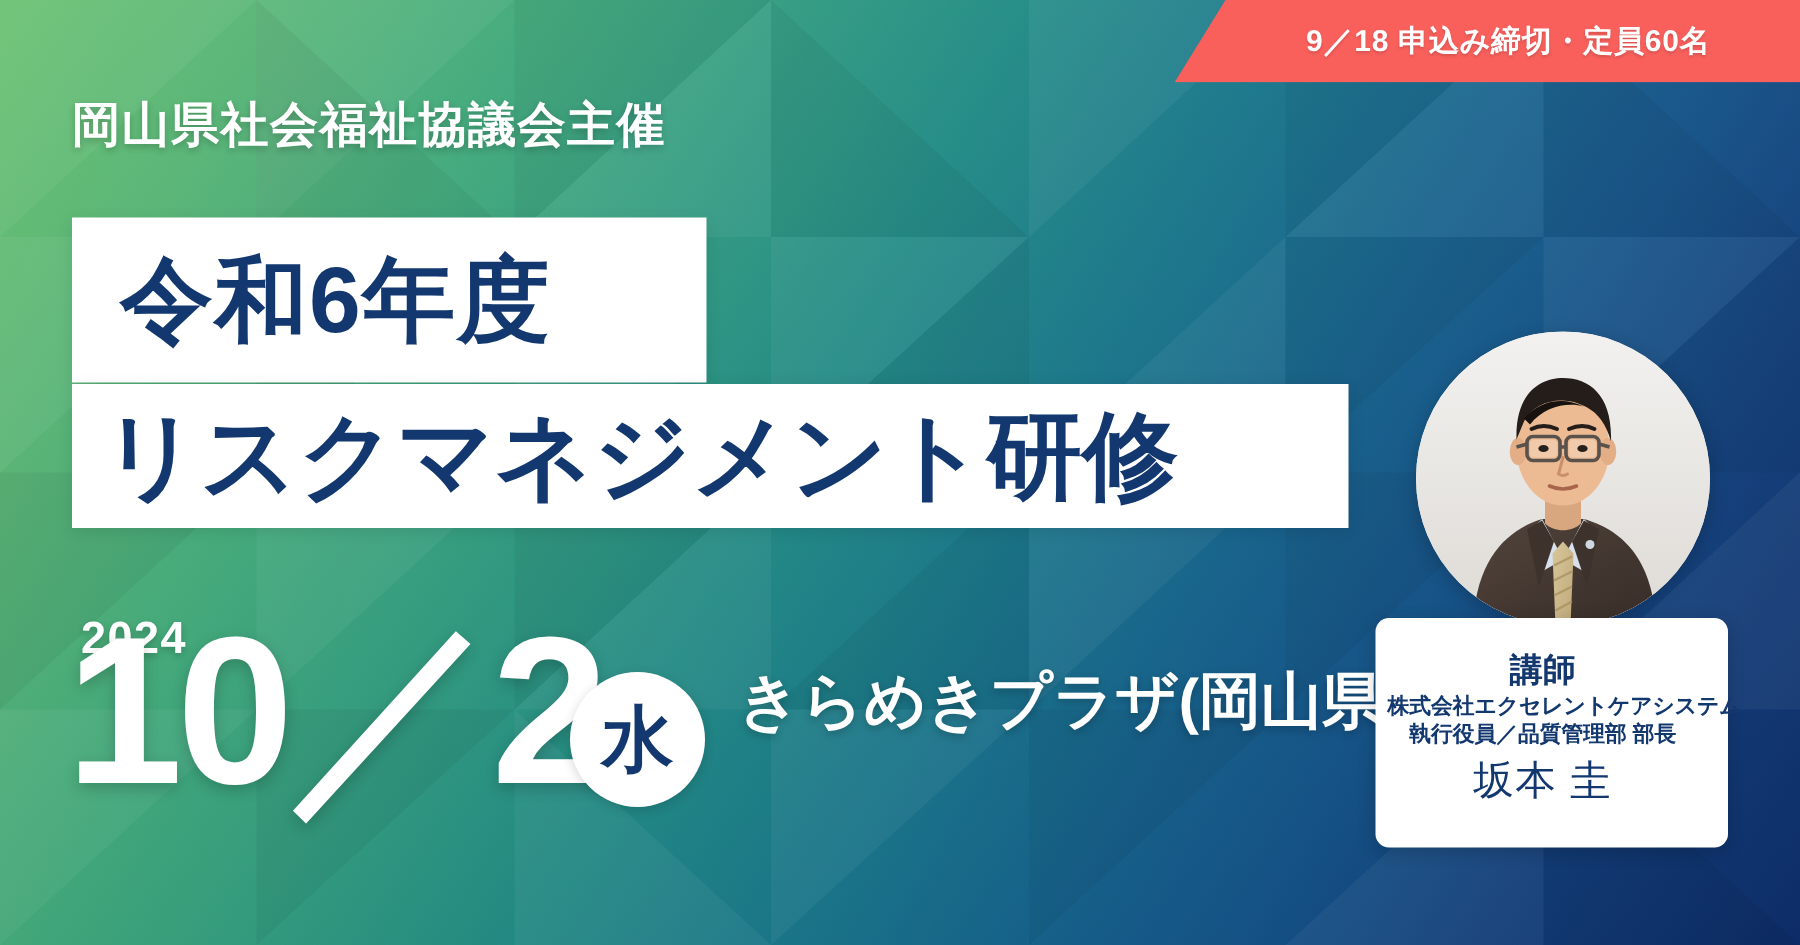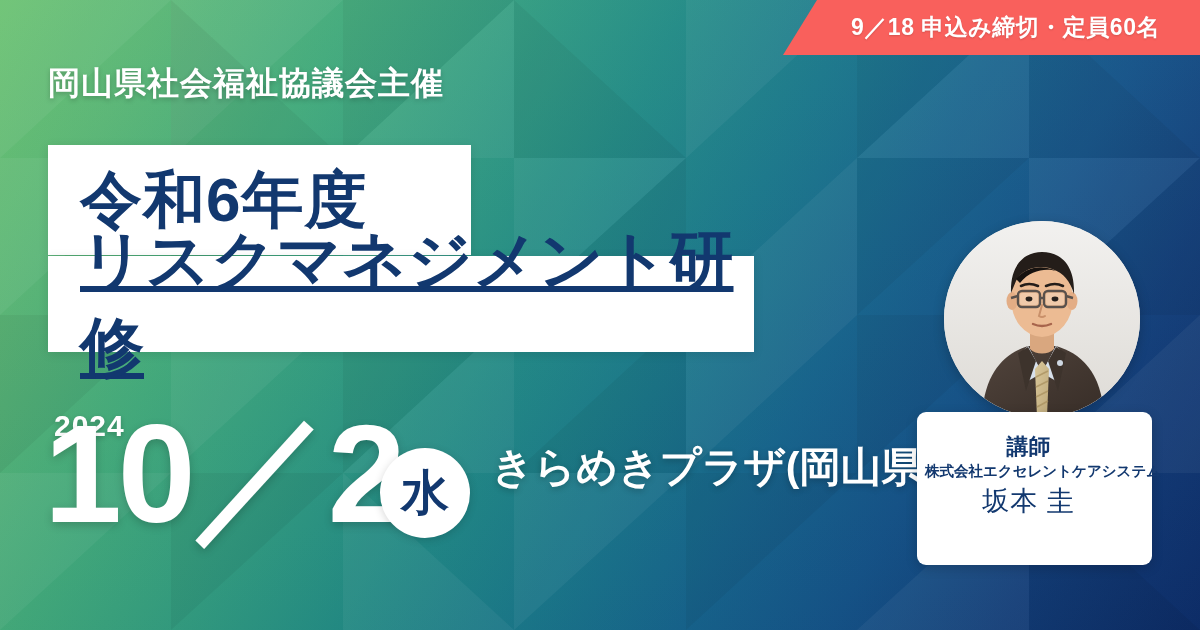--- a/index.html
+++ b/index.html
@@ -52,21 +52,21 @@
     background: #f9605c;
     clip-path: polygon(34px 0, 100% 0, 100% 100%, 0 100%);
     display: flex;
     align-items: center;
     justify-content: center;
     box-sizing: border-box;
     padding-left: 28px;
   }
   .ribbon-text {
     color: #ffffff;
-    font-size: 23px;
+    font-size: 20px;
     font-weight: bold;
     letter-spacing: 0.5px;
     white-space: nowrap;
     text-shadow: 0 1px 2px rgba(0,0,0,0.15);
   }
 
   
   .host {
     position: absolute;
     left: 48px;
@@ -95,26 +95,25 @@
     top: 145px;
     width: 423px;
     height: 110px;
     padding-left: 32px;
     font-size: 62px;
     letter-spacing: 1px;
   }
   .title-box-2 {
     left: 48px;
     top: 256px;
-    width: 706px;
+    width: 851px;
     height: 96px;
-    padding-left: 32px;
+    padding-left: 20px;
     font-size: 64px;
     letter-spacing: 0px;
-    text-decoration: underline;
   }
 
   
   .year {
     position: absolute;
     left: 54px;
     top: 409px;
     color: #ffffff;
     font-size: 30px;
     font-weight: bold;
@@ -365,16 +364,17 @@
       <path d="M98 84 L95 95 Q98 97 101 95" stroke="#c9906a" stroke-width="2" fill="none" stroke-linecap="round"></path>
       <path d="M89 103 Q98 107 107 103" stroke="#a8654c" stroke-width="2.4" fill="none" stroke-linecap="round"></path>
 
       <circle cx="116" cy="142" r="3" fill="#cfd8e2"></circle>
     </svg>
   </div>
 
   <div class="speaker-card">
     <div class="sp-role">講師</div>
     <div class="sp-org">株式会社エクセレントケアシステム</div>
+    <div class="sp-title">執行役員／品質管理部 部長</div>
     <div class="sp-name">坂本 圭</div>
   </div>
 
 </div>
 
 </body></html>

